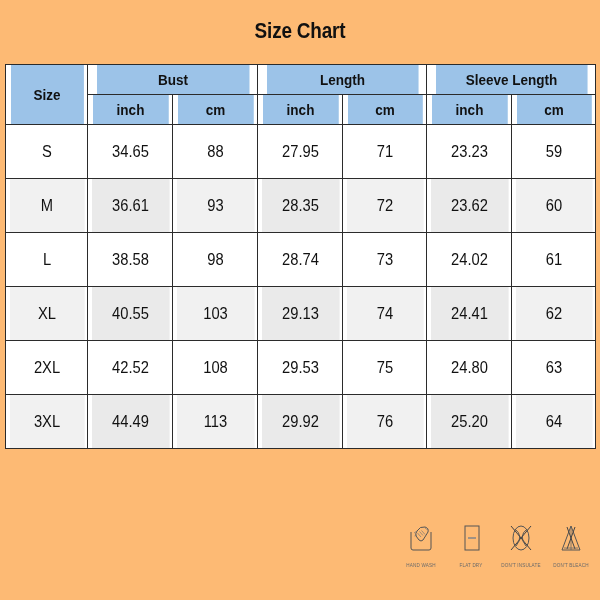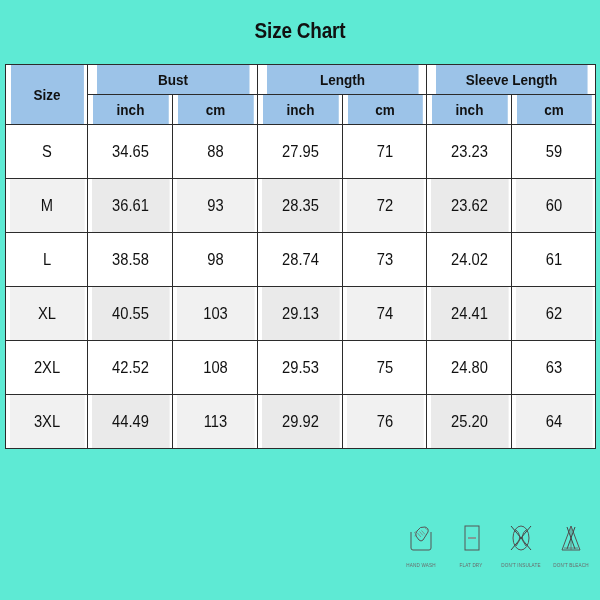--- a/index.html
+++ b/index.html
@@ -6,21 +6,21 @@
   html, body {
     margin: 0; padding: 0;
     width: 600px; height: 600px;
     background: #ffffff;
     font-family: "Liberation Sans", sans-serif;
     overflow: hidden;
   }
   #page {
     position: relative;
     width: 600px; height: 600px;
-    background: #5eead4;
+    background: #fdba74;
   }
 
   
   .title {
     position: absolute;
     top: 18px; left: 0; width: 600px;
     text-align: center;
     font-size: 22px;
     font-weight: bold;
     color: #111111;

